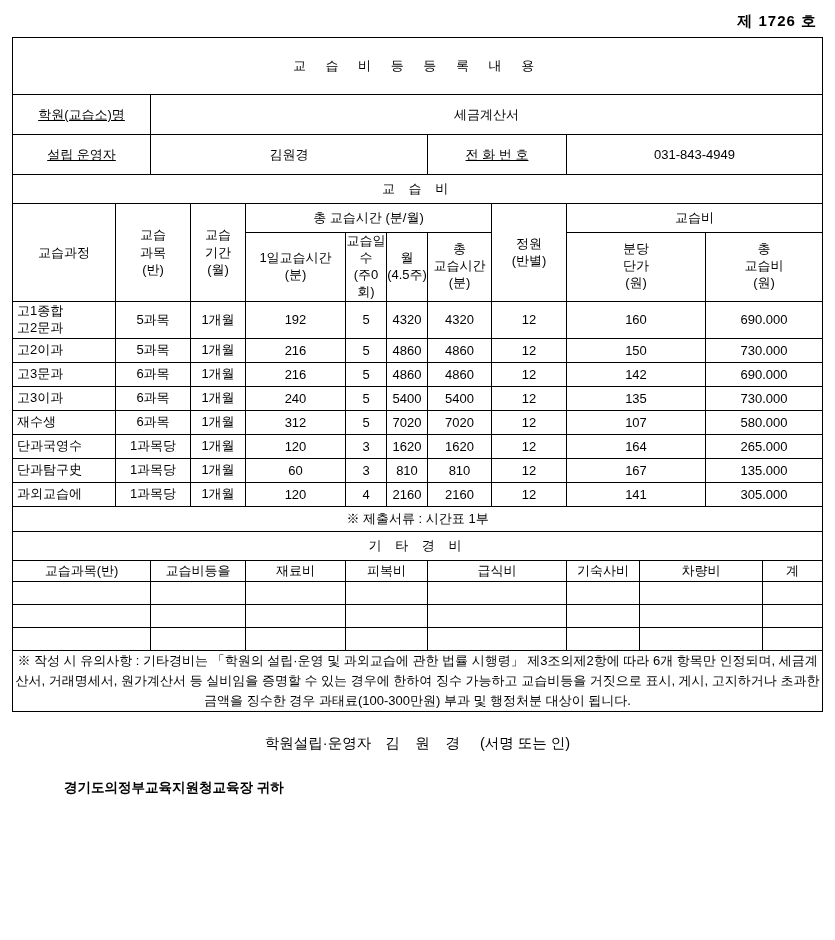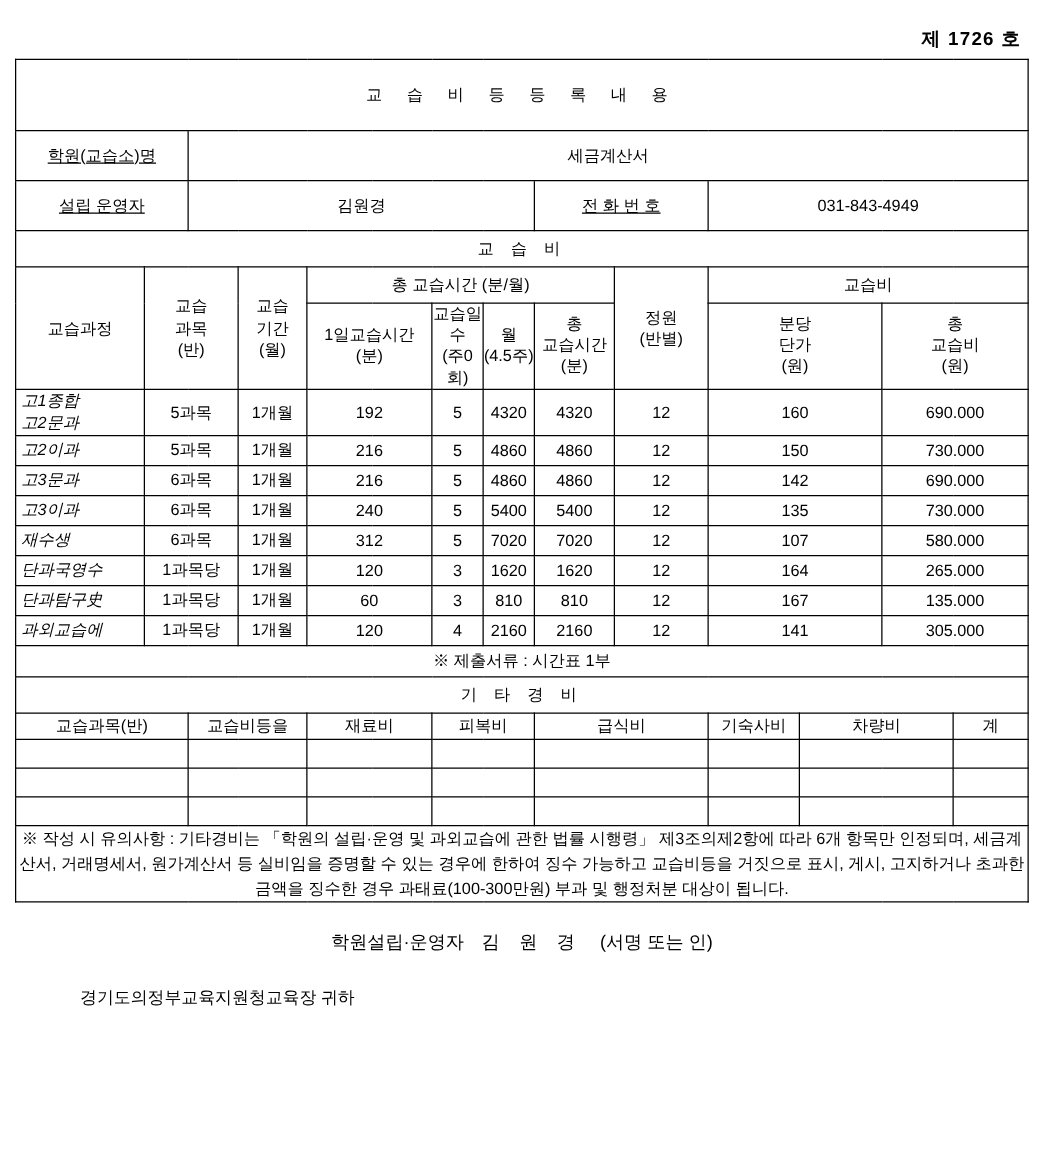--- a/index.html
+++ b/index.html
@@ -12,21 +12,21 @@
     height: 940px;
     font-family: "Liberation Sans", sans-serif;
     color: #000000;
     font-size: 13px;
   }
   .page {
     position: relative;
     width: 835px;
     height: 760px;
     box-sizing: border-box;
-    padding: 14px 12px;
+    padding: 4px 12px;
   }
   .doc-number {
     text-align: right;
     font-size: 15px;
     font-weight: bold;
     letter-spacing: 1px;
     padding: 8px 6px 6px 0;
   }
   table.main {
     width: 810px;
@@ -66,21 +66,20 @@
   .two-line {
     line-height: 1.25;
   }
   .data-row td {
     height: 23px;
     font-size: 13px;
   }
   .data-row td.first {
     text-align: left;
     padding-left: 4px;
-    font-style: italic;
   }
   .note-row td {
     text-align: left;
     padding: 5px 6px;
     font-size: 12.5px;
     height: 24px;
   }
   .empty-row td {
     height: 20px;
   }
@@ -102,20 +101,21 @@
   .date-line span { margin: 0 8px; }
   .sign-line {
     text-align: center;
     font-size: 14.5px;
     padding-top: 22px;
   }
   .sign-line .nm { letter-spacing: 6px; margin: 0 10px; font-family: Liberation Serif, serif; }
   .footer-line {
     font-size: 13.5px;
     padding: 26px 0 0 52px;
+    font-weight: bold;
   }
   .hdr-small { font-size: 11.5px; line-height: 1.3; }
   .hdr-mid { font-size: 12.5px; line-height: 1.35; }
 </style>
 </head>
 <body>
 
 <div class="page">
 
   <div class="doc-number">제 1726 호</div>

